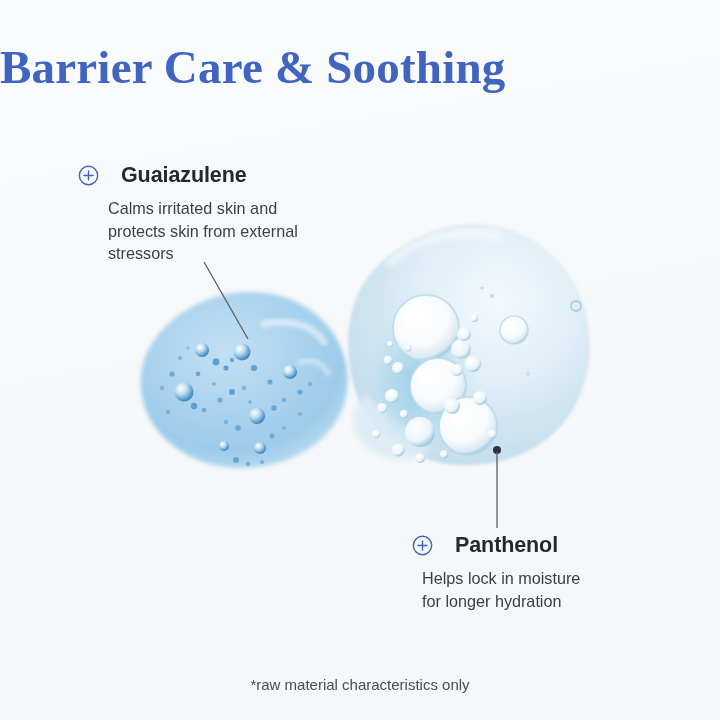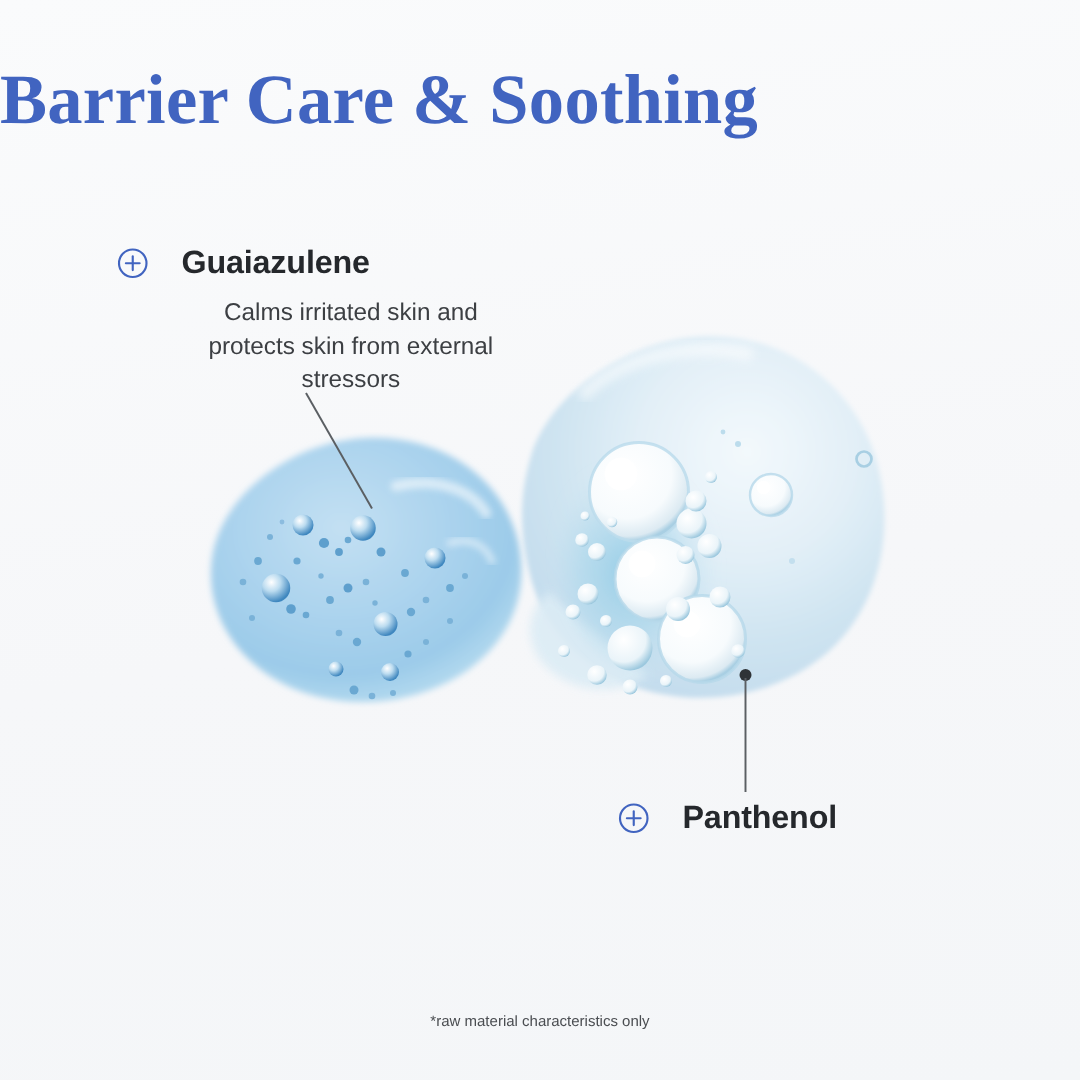--- a/index.html
+++ b/index.html
@@ -58,21 +58,21 @@
   }
   .callout-body {
     margin-top: 9px;
     font-size: 16.2px;
     line-height: 22.5px;
     color: #3c3f43;
     white-space: pre-line;
   }
 
   #callout-guaiazulene { left: 78px; top: 163px; }
-  #callout-guaiazulene .callout-body { margin-left: 61px; text-align: center; }
+  #callout-guaiazulene .callout-body { margin-left: 30px; }
 
   #callout-panthenol { left: 412px; top: 533px; }
   #callout-panthenol .callout-body { margin-left: 10px; }
 
   
   .leader { position: absolute; overflow: visible; }
   #leader-guaiazulene { left: 195px; top: 255px; }
   #leader-panthenol { left: 480px; top: 440px; }
 
   
@@ -80,21 +80,21 @@
   #swatch-guaiazulene { left: 132px; top: 288px; }
   #swatch-panthenol  { left: 332px; top: 218px; }
 
   
   .footnote {
     position: absolute;
     left: 0;
     top: 676px;
     width: 720px;
     text-align: center;
-    font-size: 10px;
+    font-size: 15px;
     color: #4a4d51;
   }
 </style>
 </head>
 <body>
 
 <div class="canvas">
 
   <div class="swatch" id="swatch-panthenol">
     <svg width="270" height="260" viewBox="0 0 270 260">
@@ -287,17 +287,19 @@
 
   <div class="callout" id="callout-panthenol">
     <div class="callout-head">
       <svg class="plus-icon" viewBox="0 0 22 22">
         <circle cx="11" cy="11" r="9.6" fill="none" stroke="#4164c0" stroke-width="1.5"></circle>
         <line x1="11" y1="6.2" x2="11" y2="15.8" stroke="#4164c0" stroke-width="1.5" stroke-linecap="round"></line>
         <line x1="6.2" y1="11" x2="15.8" y2="11" stroke="#4164c0" stroke-width="1.5" stroke-linecap="round"></line>
       </svg>
       <span class="callout-title">Panthenol</span>
     </div>
+    <div class="callout-body">Helps lock in moisture
+for longer hydration</div>
   </div>
 
   <div class="footnote">*raw material characteristics only</div>
 
 </div>
 
 </body></html>

